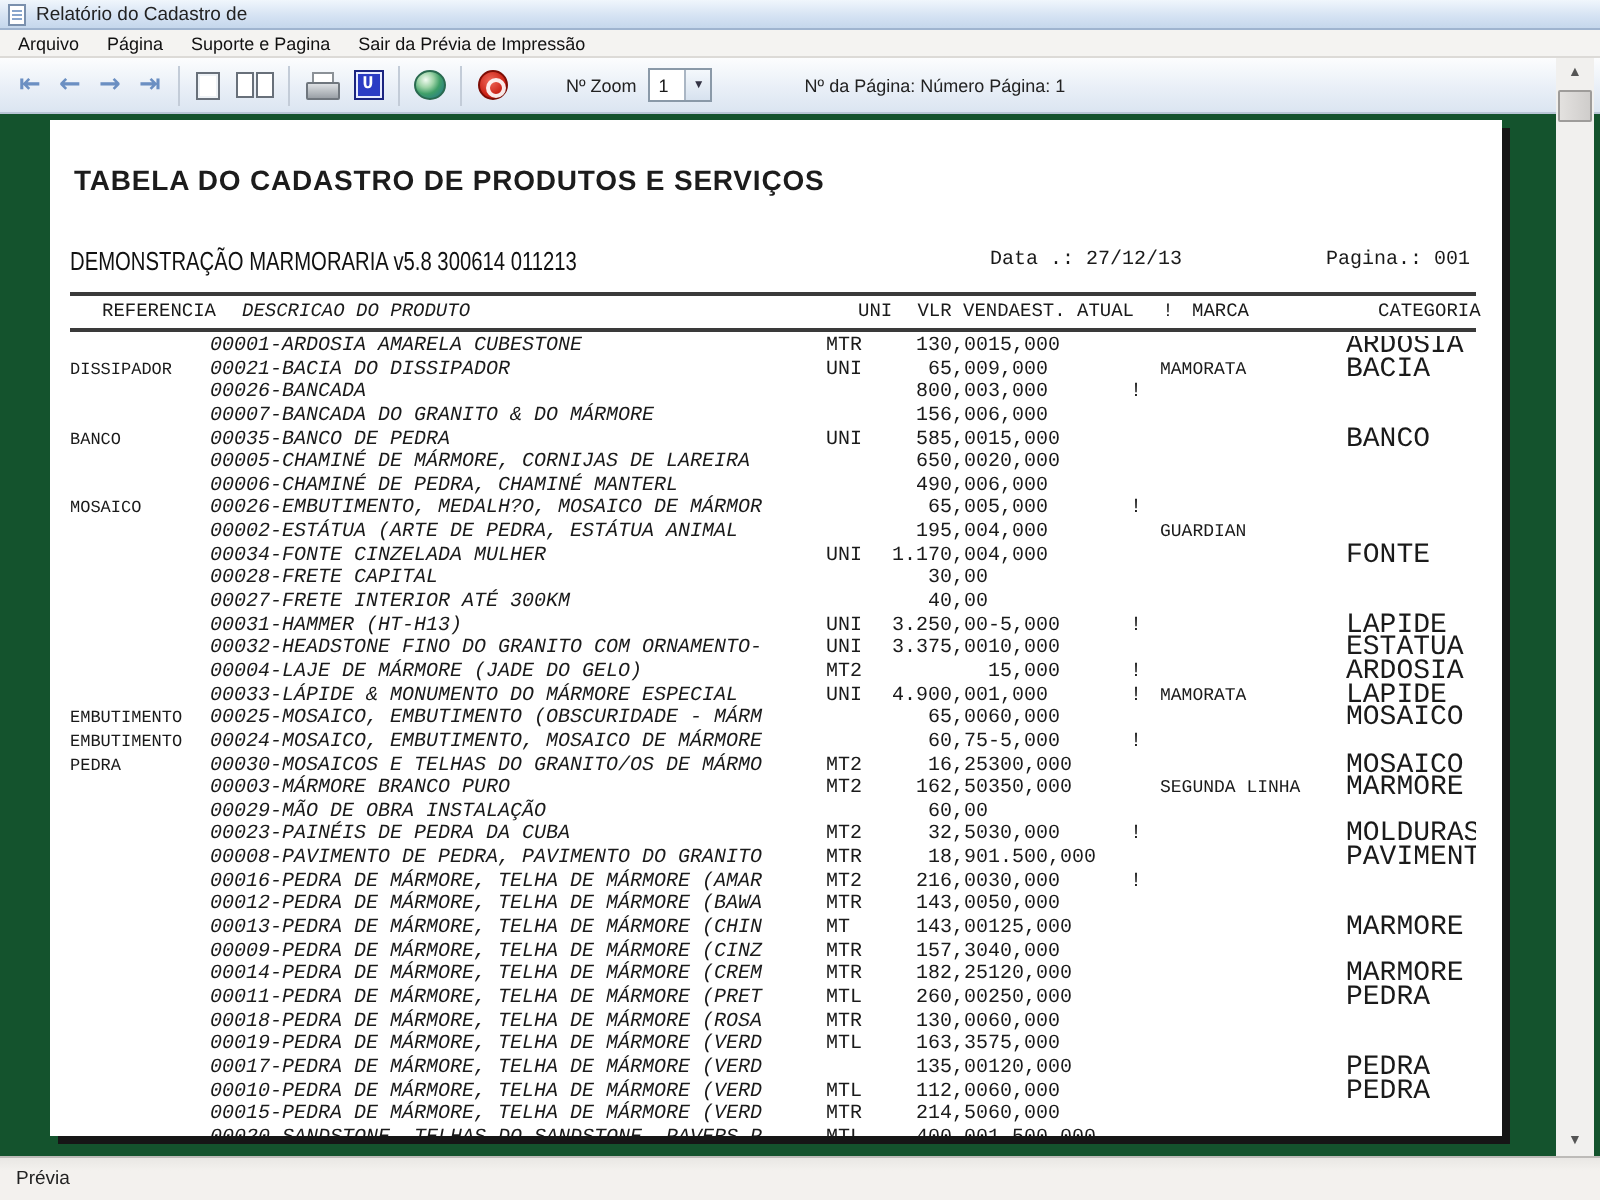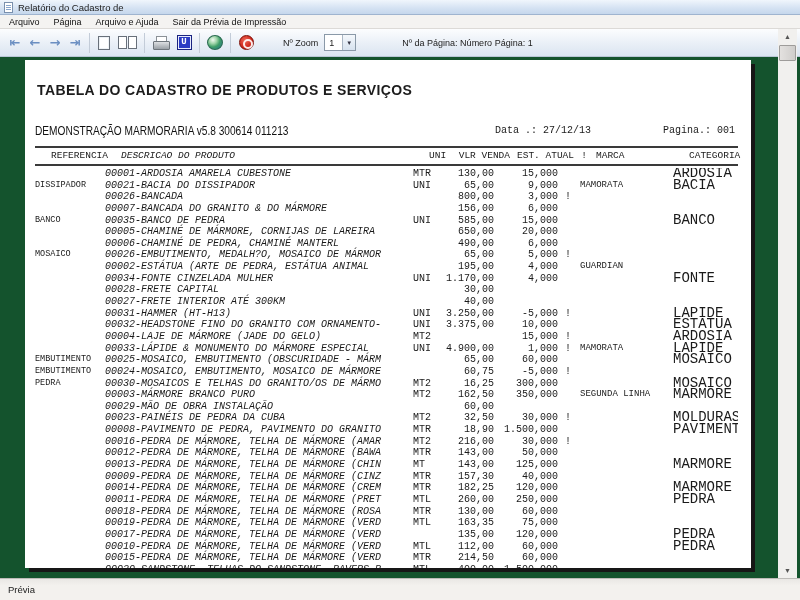--- a/index.html
+++ b/index.html
@@ -76,21 +76,21 @@
   .thead { position:absolute; left:10px; top:90px; width:703px; display:flex;
     font-family:"Liberation Mono",monospace; font-size:9.5px; white-space:pre;padding-left:16px; }
   .rows { position:absolute; left:10px; top:108px; width:703px; height:400px; overflow:hidden; }
   .trow { display:flex; height:11.65px; line-height:11.65px; font-family:"Liberation Mono",monospace;
     font-size:10px; white-space:pre; color:#1a1a1a; }
   .c { display:block; flex:0 0 auto; }
   .c-ref   { width:70px;  font-size:8.5px; }
   .c-desc  { width:308px;font-style:italic; }
   .c-uni   { width:25px;  }
   .c-vlr   { width:56px;  text-align:right; }
-  .c-est   { width:64px;  text-align:right; }
+  .c-est   { width:64px;  }
   .c-flag  { width:20px;  text-align:center; }
   .c-marca { width:95px;  font-size:9px; padding-left:2px; }
   .c-cat   { width:65px;  font-size:14px; }
   .thead .c { font-size:9.5px; }
 
   
   .vscroll { position:absolute; left:778px; top:29px; width:19px; height:549px; background:#f1f0ee; }
   .sb-btn { position:absolute; left:0; width:19px; height:15px; display:flex; align-items:center;
     justify-content:center; font-size:7px; color:#555; }
   .sb-up { top:0; } .sb-down { bottom:0; }
@@ -106,21 +106,21 @@
 <body>
 
 <div class="titlebar">
   <span class="win-icon"></span>
   <span>Relatório do Cadastro de</span>
 </div>
 
 <div class="menubar">
   <span class="menu-item">Arquivo</span>
   <span class="menu-item">Página</span>
-  <span class="menu-item">Arquivo e Ajuda</span>
+  <span class="menu-item">Suporte e Pagina</span>
   <span class="menu-item">Sair da Prévia de Impressão</span>
 </div>
 
 <div class="toolbar">
   <span class="tbtn">
       <span class="nav-glyph">⇤</span>
     </span>
   <span class="tbtn">
       <span class="nav-glyph">←</span>
     </span>

